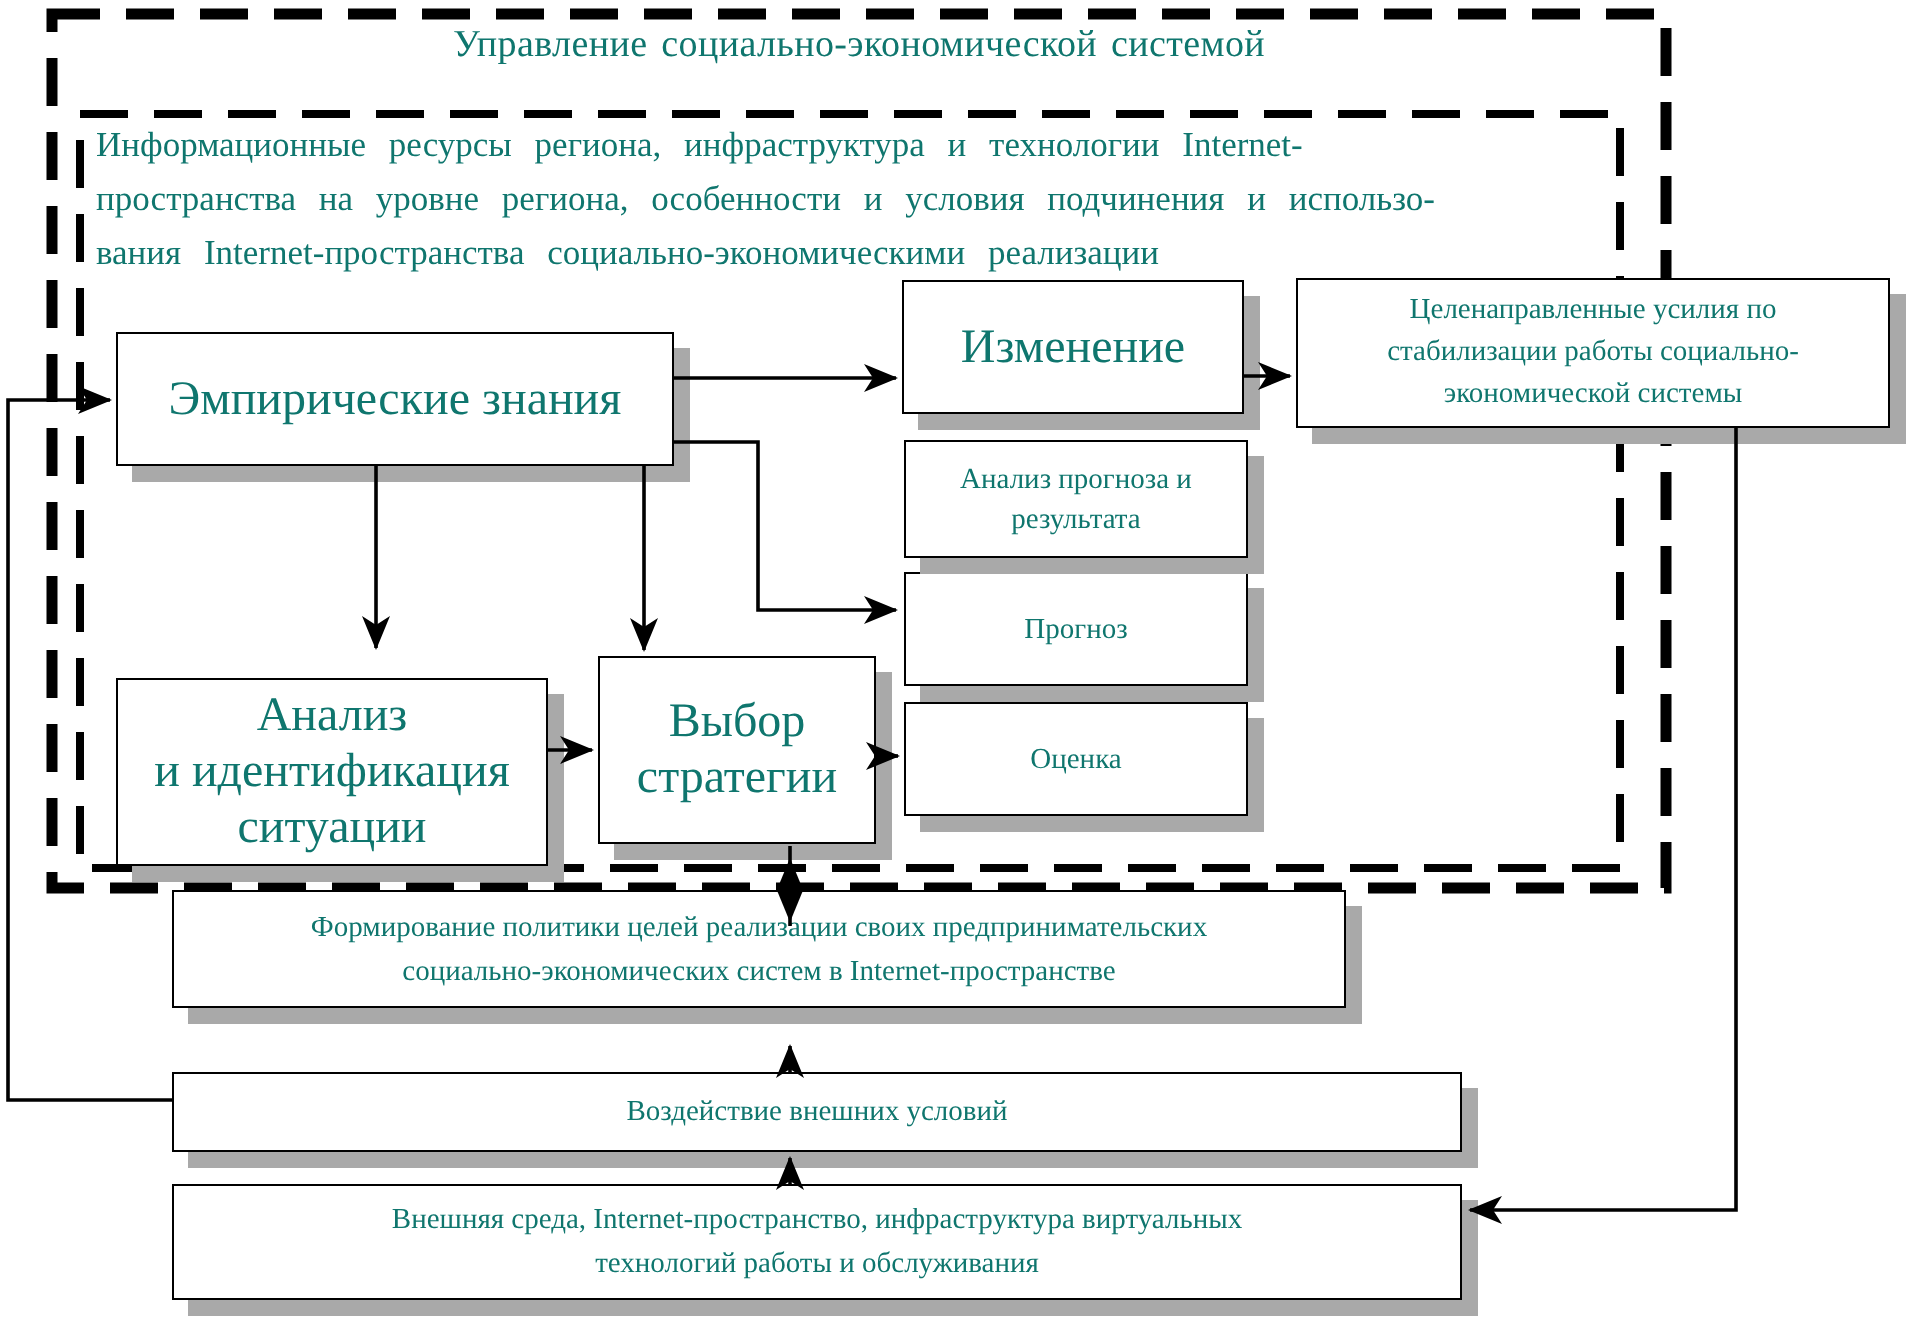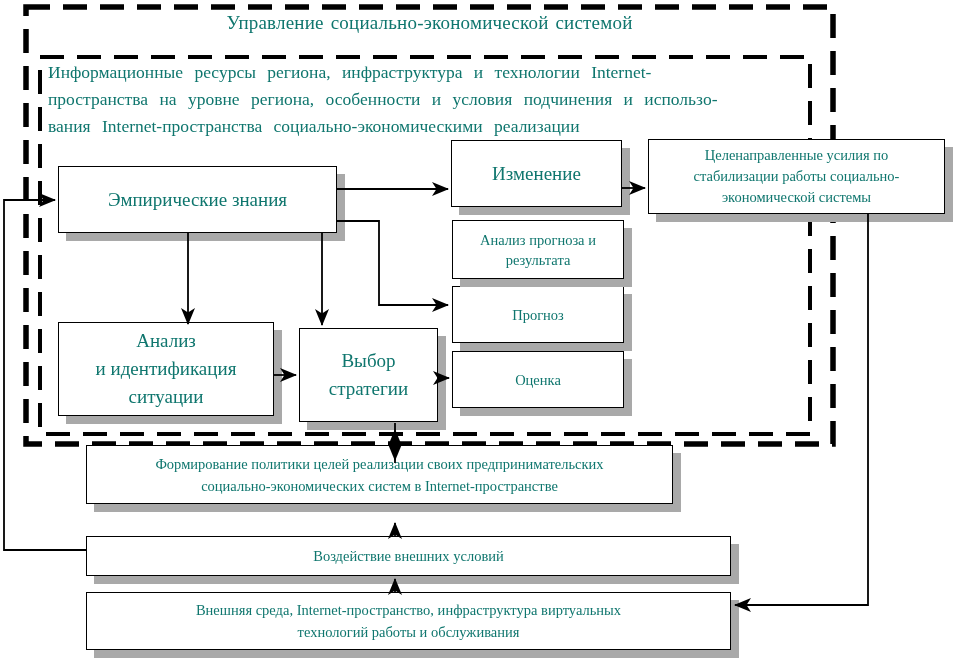--- a/index.html
+++ b/index.html
@@ -40,31 +40,31 @@
     background: #ffffff;
     border: 1.6px solid #000;
     box-shadow: 8px 8px 0 0 #a9a9a9;
     display: flex;
     align-items: center;
     justify-content: center;
     text-align: center;
     white-space: pre-line;
     box-sizing: border-box;
   }
-  .big   { font-size: 19px; line-height: 28px; }
+  .big   { font-size: 24px; line-height: 28px; }
   .small { font-size: 14.5px; line-height: 20px; }
   .wide  { font-size: 14.5px; line-height: 22px; }
 
   #box-empirical        { left: 58px;  top: 166px; width: 279px; height: 67px; }
   #box-change           { left: 451px; top: 140px; width: 171px; height: 67px; }
   #box-targeted         { left: 648px; top: 139px; width: 297px; height: 75px; line-height: 21px; }
   #box-forecast-analysis{ left: 452px; top: 220px; width: 172px; height: 59px; }
   #box-forecast         { left: 452px; top: 286px; width: 172px; height: 57px; }
   #box-evaluation       { left: 452px; top: 351px; width: 172px; height: 57px; }
-  #box-analysis         { left: 58px;  top: 322px; width: 216px; height: 94px; }
+  #box-analysis         { left: 58px;  top: 339px; width: 216px; height: 94px; }
   #box-strategy         { left: 299px; top: 328px; width: 139px; height: 94px; }
   #box-policy           { left: 86px;  top: 445px; width: 587px; height: 59px; }
   #box-external-influence { left: 86px; top: 536px; width: 645px; height: 40px; }
   #box-environment      { left: 86px;  top: 592px; width: 645px; height: 58px; }
 </style>
 </head>
 <body>
 
 <div id="stage">
 

